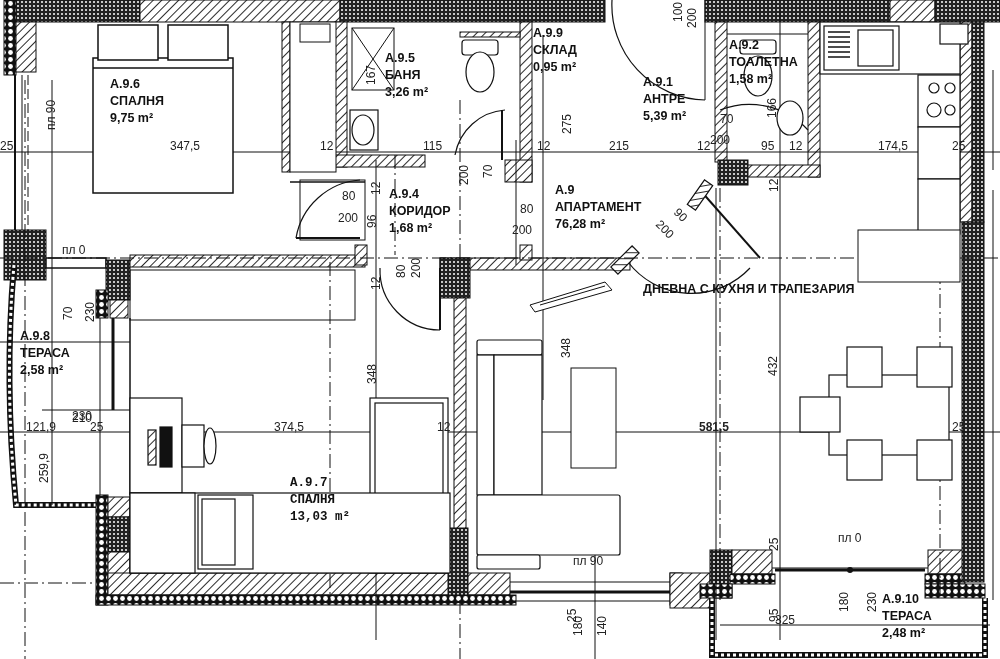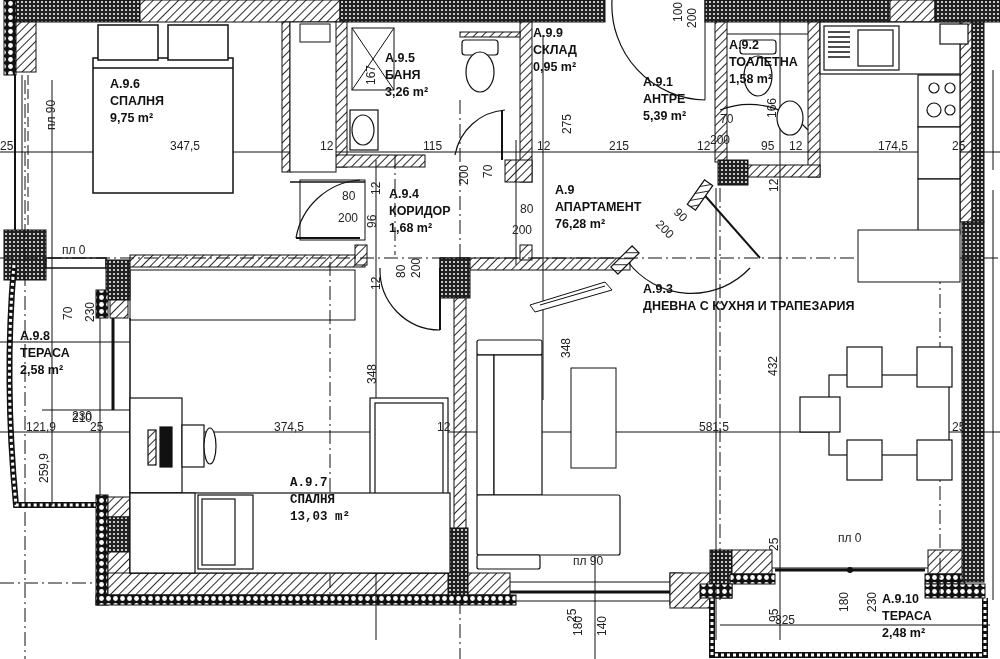--- a/index.html
+++ b/index.html
@@ -295,21 +295,20 @@
   <div><span>1,68</span> <span>m²</span></div>
 </div>
 
 <div class="lbl" style="left:555px;top:182px;">
   <div>A.9</div>
   <div>АПАРТАМЕНТ</div>
   <div><span>76,28</span> <span>m²</span></div>
 </div>
 
 <div class="lbl" style="left:643px;top:281px;">
-  <div>A.9.3</div>
   <div>ДНЕВНА С КУХНЯ И ТРАПЕЗАРИЯ</div>
 </div>
 
 <div class="lbl" style="left:20px;top:328px;">
   <div>A.9.8</div>
   <div>ТЕРАСА</div>
   <div><span>2,58</span> <span>m²</span></div>
 </div>
 
 <div class="lbl" style="left:290px;top:475px;font-family:Liberation Mono, monospace;">
@@ -333,21 +332,21 @@
 <div class="dim" style="left:697px;top:140px;">12</div>
 <div class="dim" style="left:761px;top:140px;">95</div>
 <div class="dim" style="left:789px;top:140px;">12</div>
 <div class="dim" style="left:878px;top:140px;">174,5</div>
 <div class="dim" style="left:952px;top:140px;">25</div>
 
 <div class="dim" style="left:26px;top:421px;">121,9</div>
 <div class="dim" style="left:90px;top:421px;">25</div>
 <div class="dim" style="left:274px;top:421px;">374,5</div>
 <div class="dim" style="left:437px;top:421px;">12</div>
-<div class="dim" style="left:699px;top:421px;">581,5</div>
+<div class="dim" style="left:699px;top:421px;font-weight:bold;">581,5</div>
 <div class="dim" style="left:952px;top:421px;">25</div>
 
 <div class="dim rot" style="left:366px;top:384px;">348</div>
 <div class="dim rot" style="left:560px;top:358px;">348</div>
 <div class="dim rot" style="left:767px;top:376px;">432</div>
 <div class="dim rot" style="left:561px;top:134px;">275</div>
 <div class="dim rot" style="left:38px;top:483px;">259,9</div>
 <div class="dim rot" style="left:84px;top:322px;">230</div>
 <div class="dim rot" style="left:62px;top:320px;">70</div>
 <div class="dim rot" style="left:866px;top:612px;">230</div>

